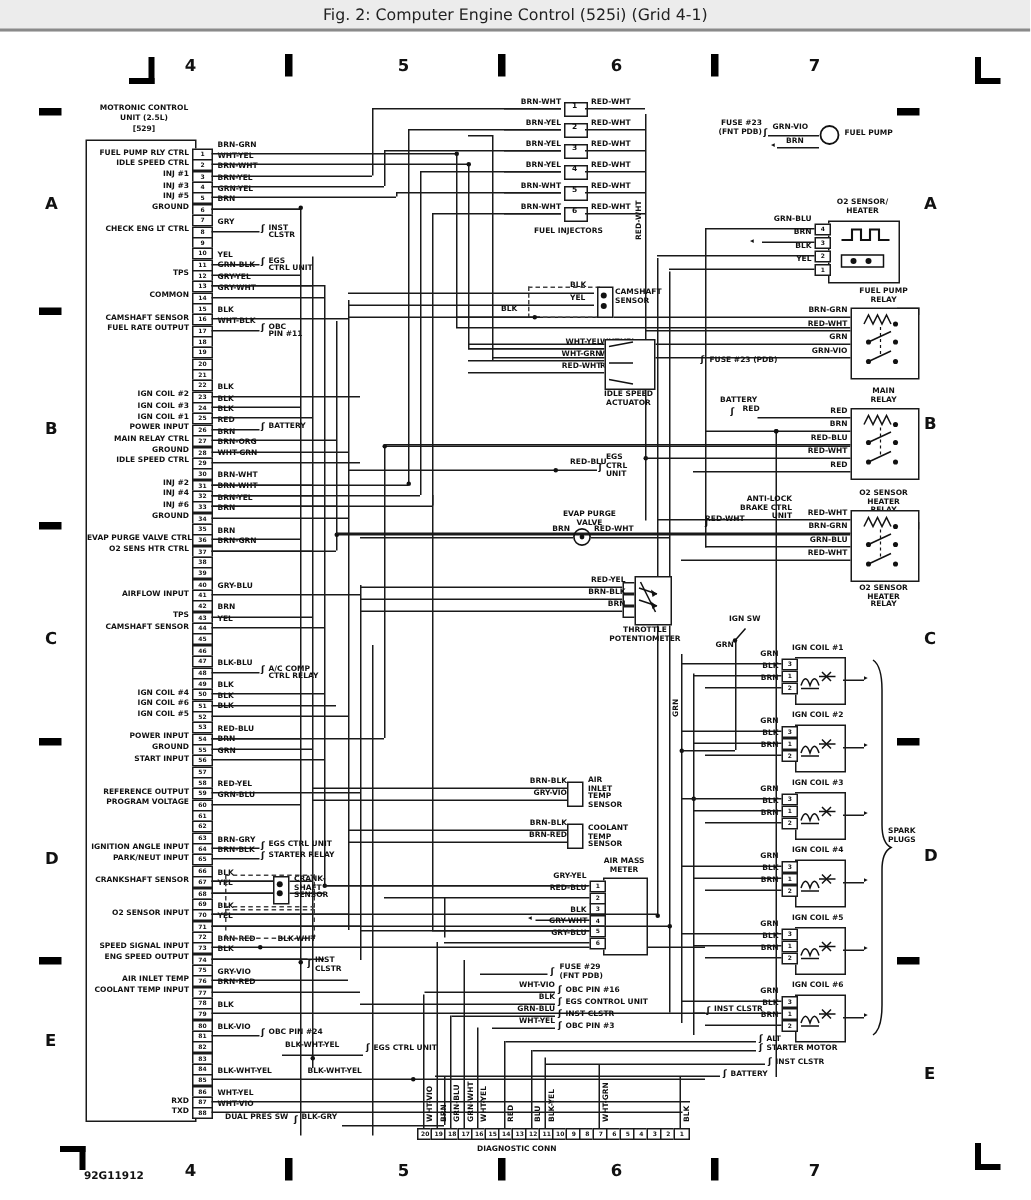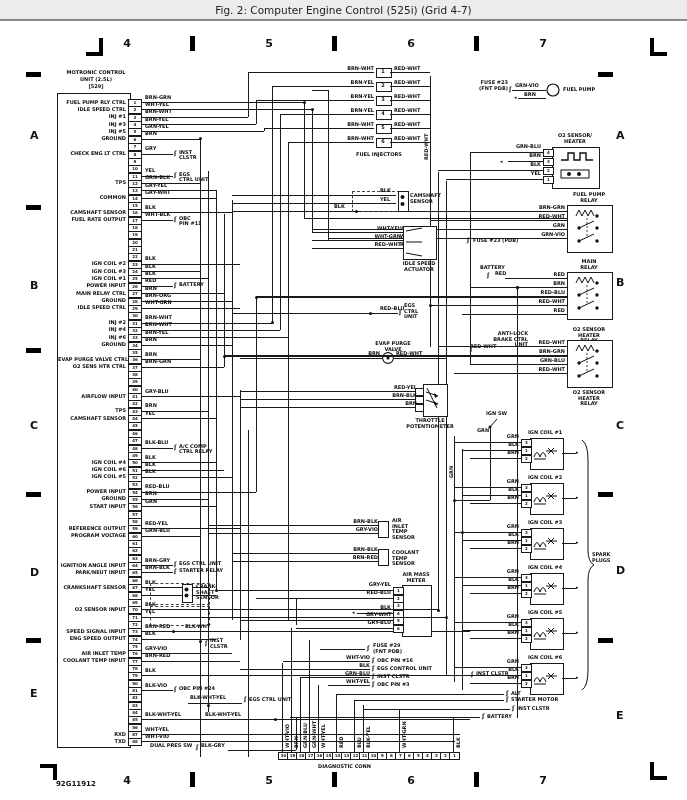--- a/index.html
+++ b/index.html
@@ -22,21 +22,21 @@
        text-align:center;background:#fff;}
   .tick{position:absolute;background:#000;}
   .hook{position:absolute;font-weight:bold;font-size:6px;line-height:6px;color:#111;}
   .gnd{position:absolute;font-size:5px;line-height:5px;color:#111;}
   svg{position:absolute;overflow:visible;}
 </style>
 </head>
 <body>
 
 <div id="stage">
-  <div id="titlebar">Fig. 2: Computer Engine Control (525i) (Grid 4-7)</div>
+  <div id="titlebar">Fig. 2: Computer Engine Control (525i) (Grid 4-1)</div>
   <div id="draw">
       <div class="t big ctr" style="left:118px;top:38px;width:18px;">4</div>
       <div class="t big ctr" style="left:118px;top:775px;width:18px;">4</div>
       <div class="t big ctr" style="left:260px;top:38px;width:18px;">5</div>
       <div class="t big ctr" style="left:260px;top:775px;width:18px;">5</div>
       <div class="t big ctr" style="left:402px;top:38px;width:18px;">6</div>
       <div class="t big ctr" style="left:402px;top:775px;width:18px;">6</div>
       <div class="t big ctr" style="left:534px;top:38px;width:18px;">7</div>
       <div class="t big ctr" style="left:534px;top:775px;width:18px;">7</div>
       <div class="t big" style="left:30px;top:130px;">A</div>

